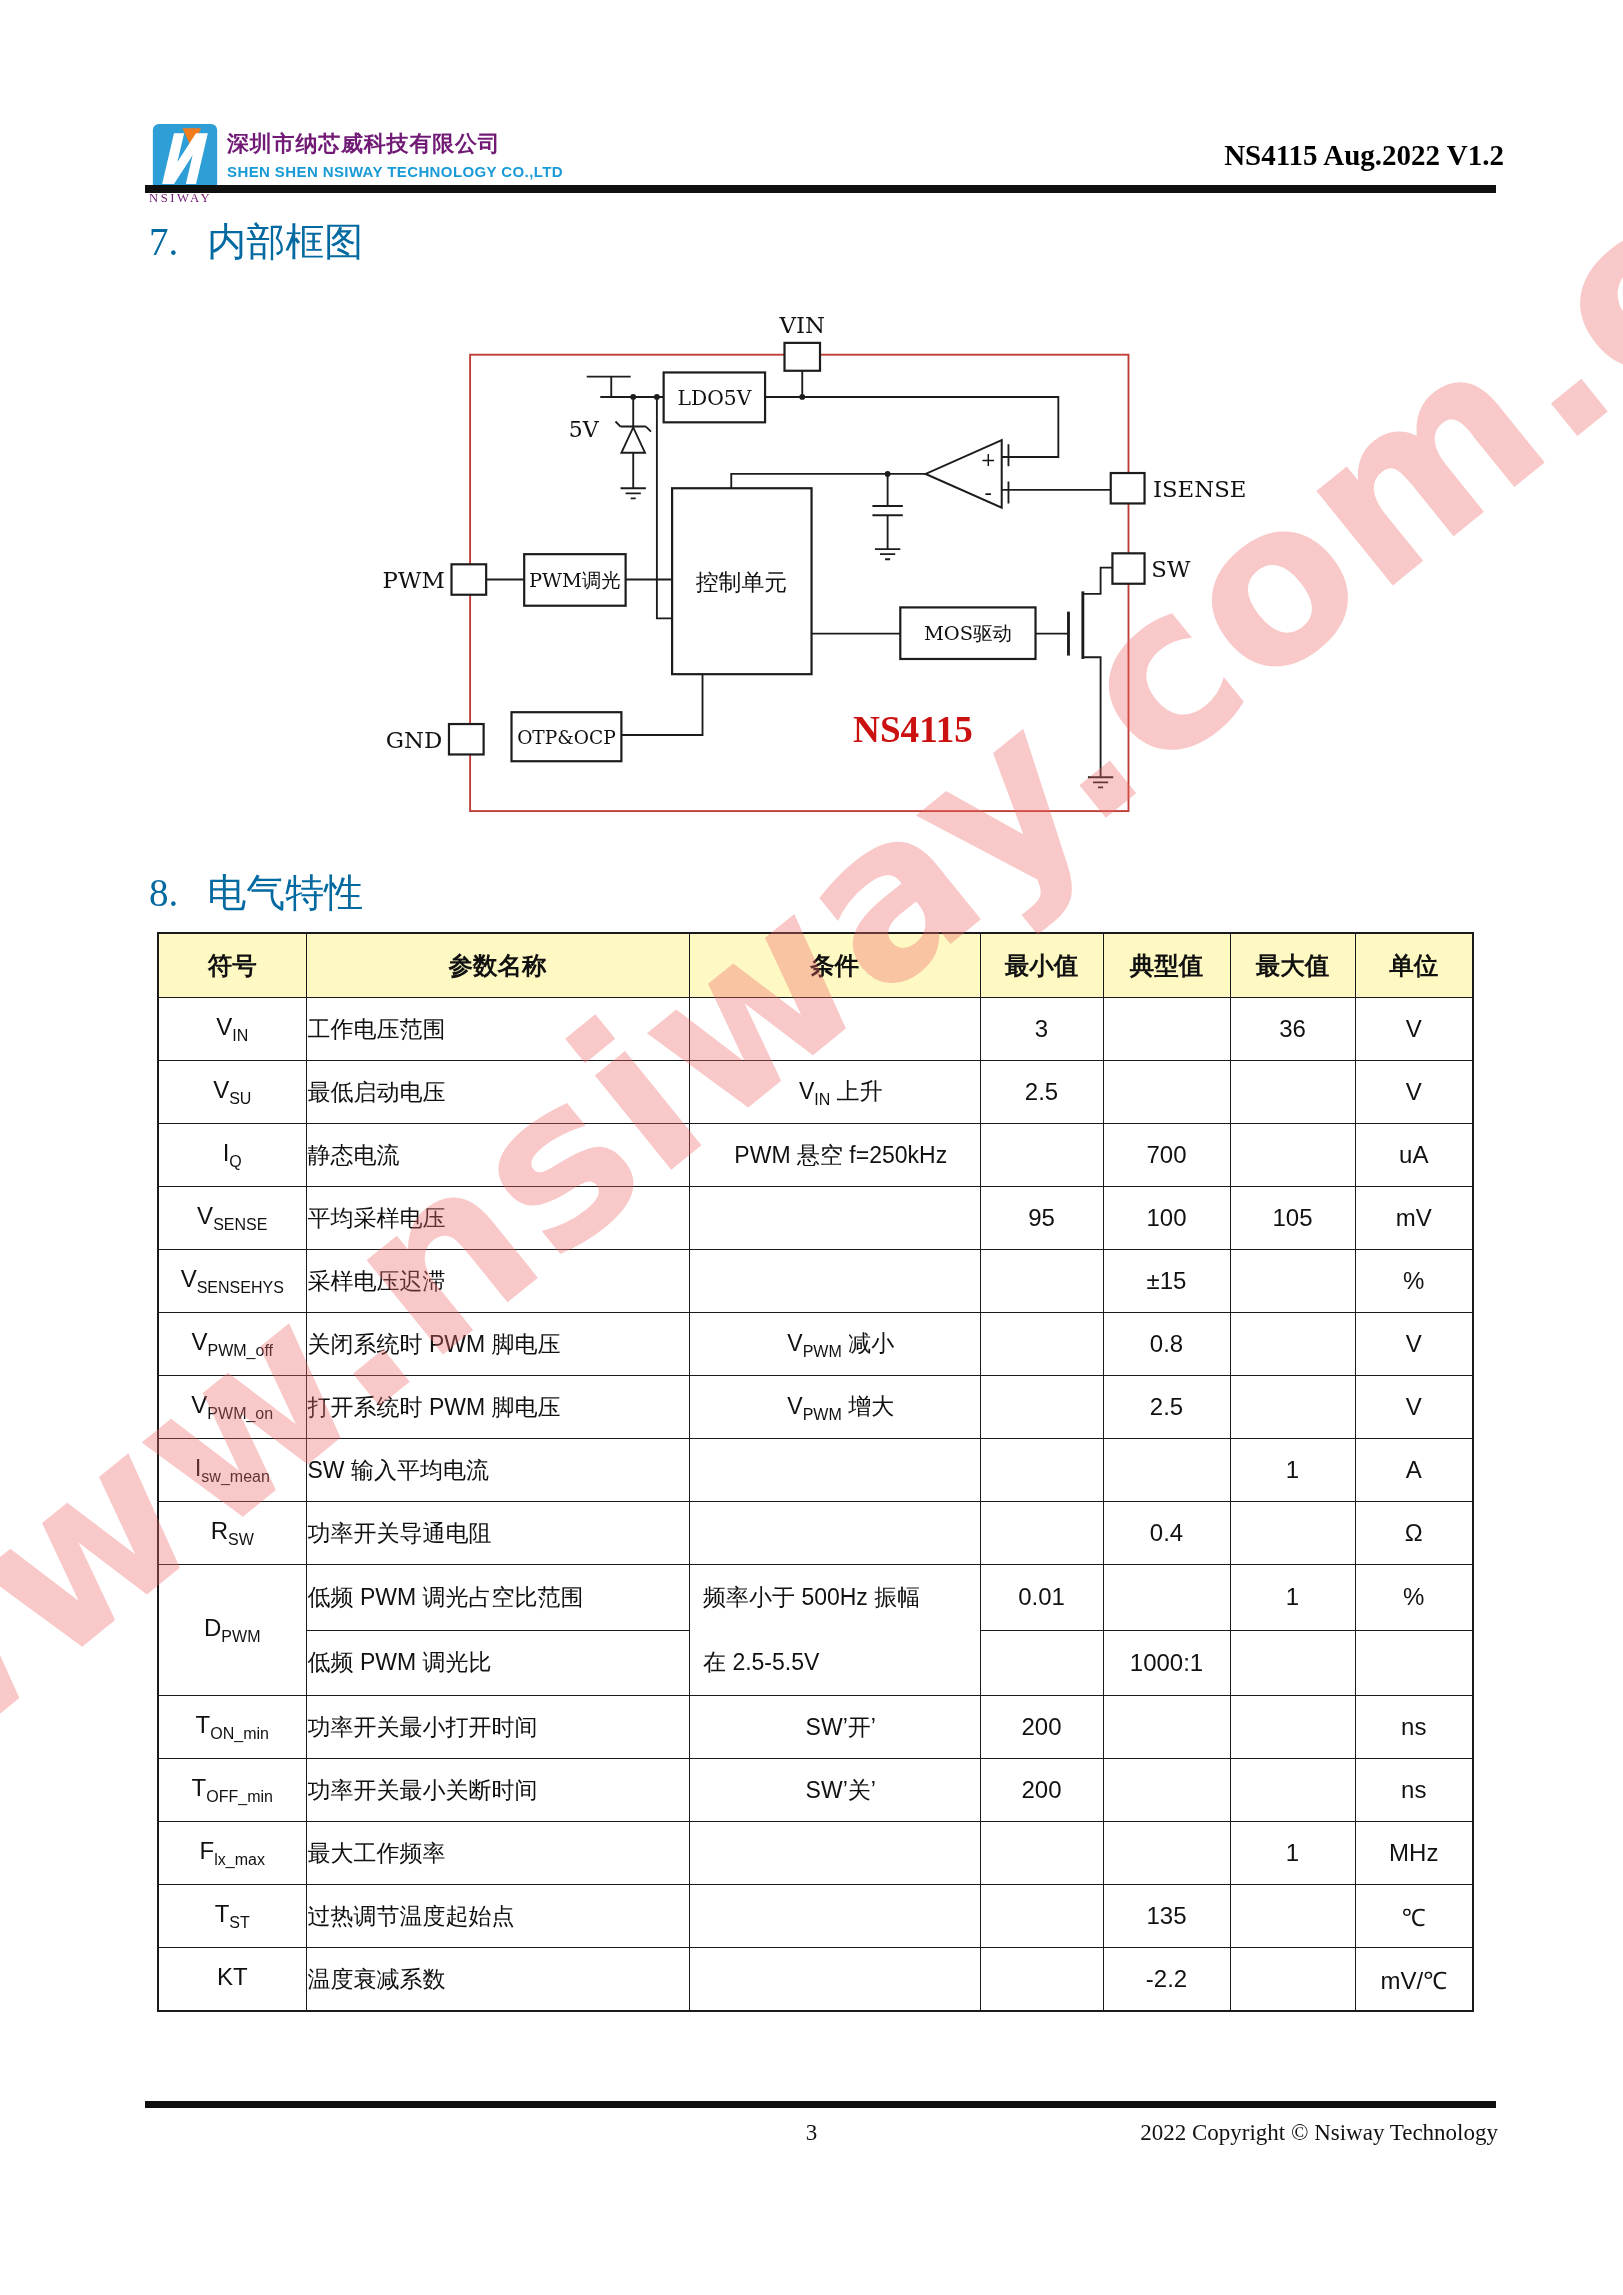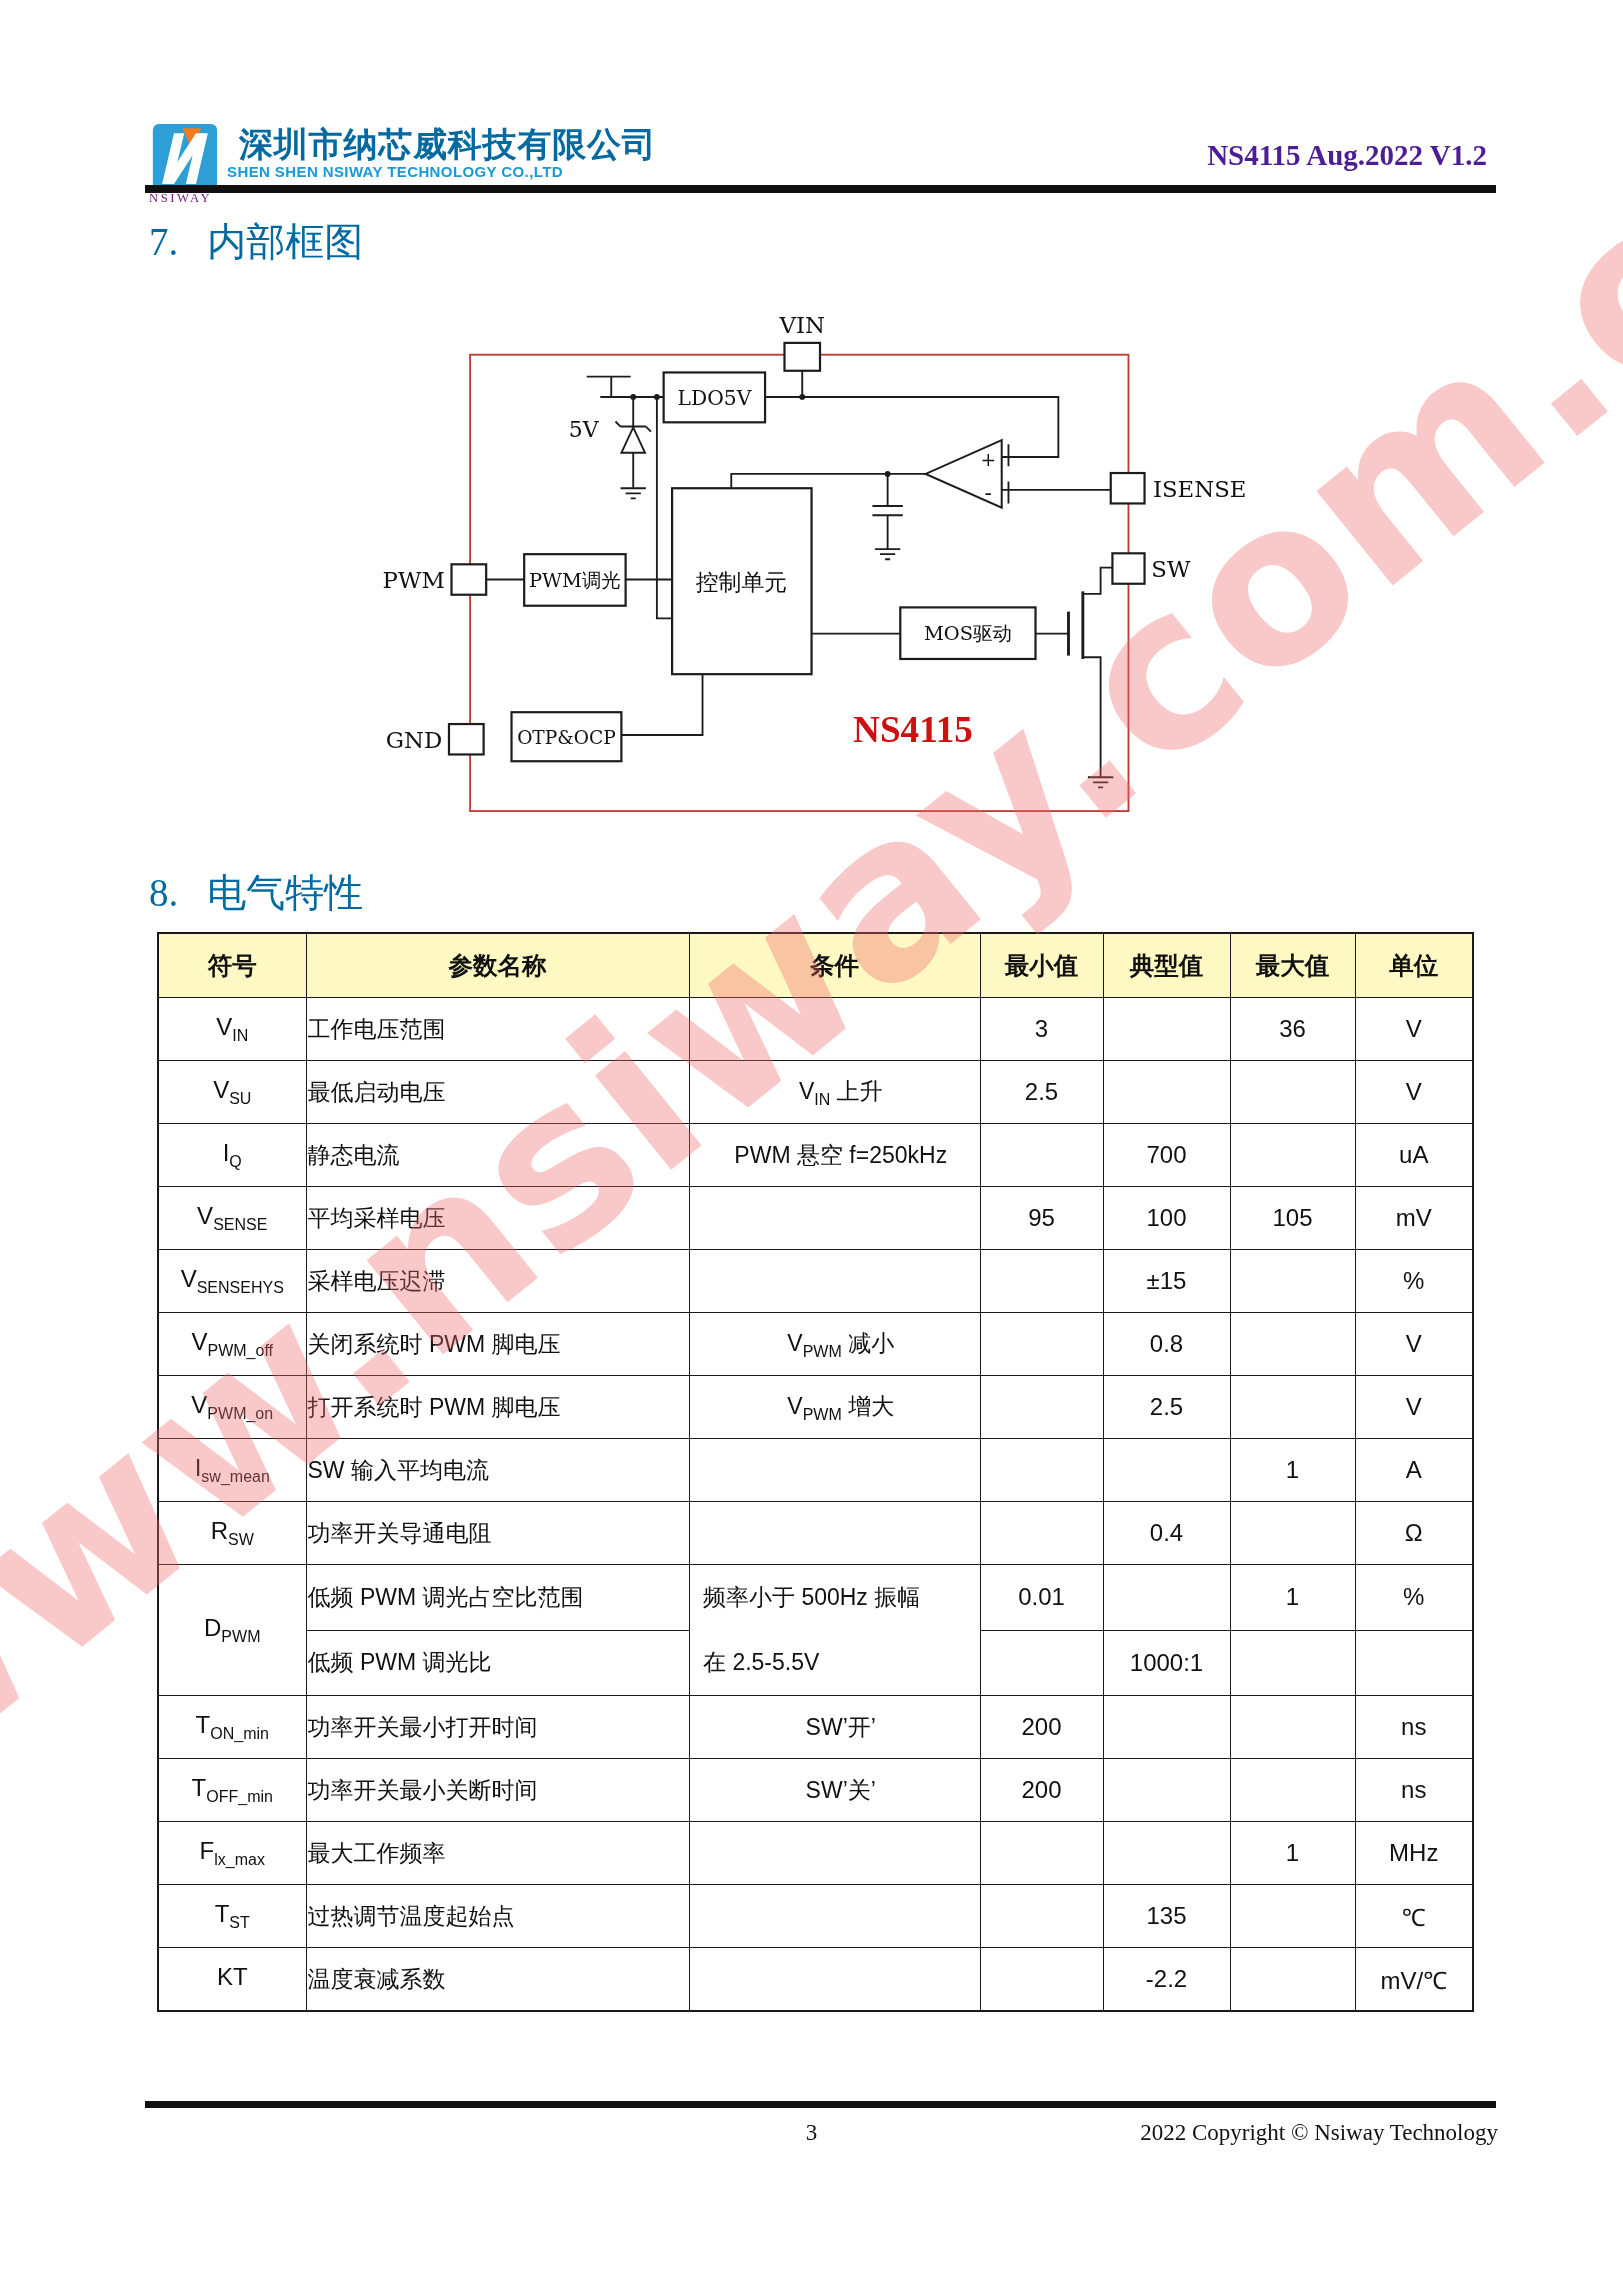--- a/index.html
+++ b/index.html
@@ -3,24 +3,24 @@
 <meta charset="utf-8">
 <style>
   html,body{margin:0;padding:0;background:#888;}
   .page{position:relative;width:1623px;height:2295px;background:#ffffff;overflow:hidden;
         font-family:"Liberation Sans",sans-serif;color:#111;}
   
   .logo-emblem{position:absolute;left:152px;top:123px;width:66px;height:68px;}
   .logo-nsiway{position:absolute;left:149px;top:191px;width:73px;text-align:left;
                font-size:12.7px;letter-spacing:2.5px;color:#701a75;font-family:"Liberation Serif",serif;}
   .company{position:absolute;left:227px;top:127px;}
-  .company .cn{font-size:34px;font-weight:bold;color:#0369a1;letter-spacing:0.8px;line-height:34px;margin-left:12px;}
+  .company .cn{font-size:22px;font-weight:bold;color:#701a75;letter-spacing:0.8px;line-height:34px;}
   .company .en{font-size:15px;font-weight:bold;color:#189ad6;letter-spacing:0.4px;margin-top:1.7px;}
-  .doc-version{position:absolute;right:136px;top:139px;font-family:"Liberation Serif",serif;
-               font-weight:bold;font-size:29px;color:#4c1d95;}
+  .doc-version{position:absolute;right:119px;top:139px;font-family:"Liberation Serif",serif;
+               font-weight:bold;font-size:29px;color:#000000;}
   .header-rule{position:absolute;left:145px;top:185px;width:1351px;height:7.6px;background:#101010;}
   
   .sec-title{position:absolute;font-family:"Liberation Serif",serif;font-weight:normal;font-size:39px;color:#0369a1;}
   .sec-title .no{margin-right:29px;}
   .sec7{left:149px;top:215px;}
   .sec8{left:149px;top:866px;}
   
   .diagram{position:absolute;left:372px;top:304px;width:896px;height:524px;}
   .diagram svg{width:100%;height:100%;}
   .wire{stroke:#1c1c1c;stroke-width:2.2;fill:none;}

